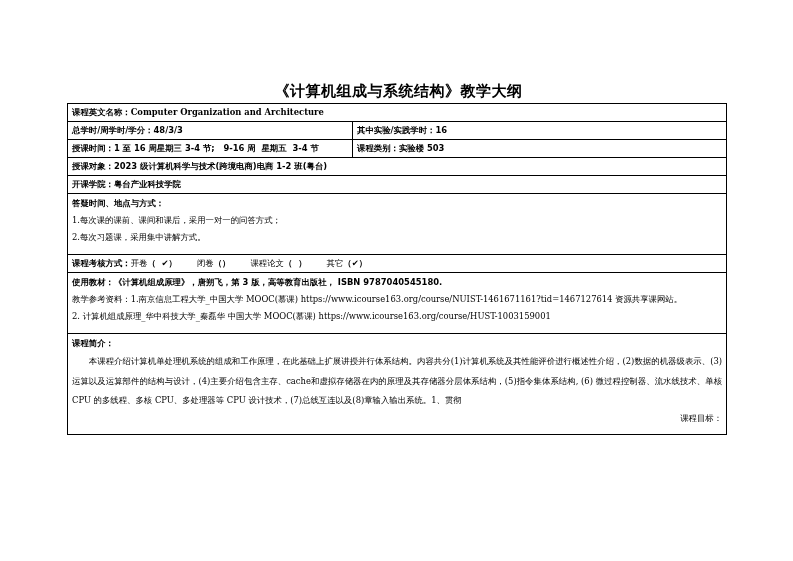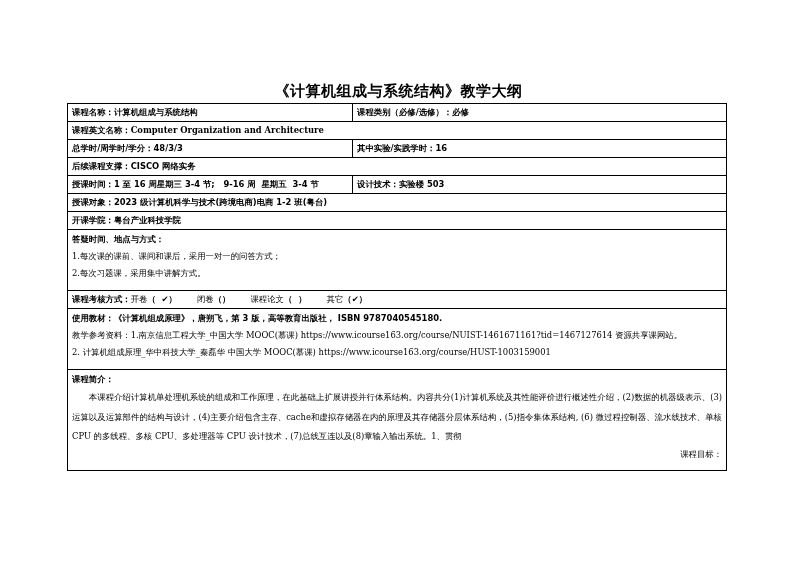--- a/index.html
+++ b/index.html
@@ -26,52 +26,39 @@
 <body>
 
 <div class="title">《计算机组成与系统结构》教学大纲</div>
 
 <table class="tbl">
   <colgroup>
       <col style="width:285px">
       <col style="width:374px">
     </colgroup>
   <tbody>
-      <tr>
-    <td>
-      <span class="lbl">课程名称：</span><span class="b">计算机组成与系统结构</span>
-    </td>
-    <td>
-      <span class="lbl">课程类别（必修/选修）：</span><span class="b">必修</span>
-    </td>
-  </tr>
   <tr>
     <td colspan="2">
       <span class="lbl">课程英文名称：</span><span class="plain">Computer Organization and Architecture</span>
     </td>
   </tr>
   <tr>
     <td>
       <span class="lbl">总学时/周学时/学分：</span><span class="b">48/3/3</span>
     </td>
     <td>
       <span class="lbl">其中实验/实践学时：</span><span class="b">16</span>
     </td>
   </tr>
   <tr>
-    <td colspan="2">
-      <span class="lbl">后续课程支撑：</span><span class="b">CISCO 网络实务</span>
-    </td>
-  </tr>
-  <tr>
     <td>
       <span class="lbl">授课时间：</span><span class="b" style="white-space:pre">1 至 16 周星期三 3-4 节;   9-16 周  星期五  3-4 节</span>
     </td>
     <td>
-      <span class="lbl">设计技术：</span><span class="b">实验楼 503</span>
+      <span class="lbl">课程类别：</span><span class="b">实验楼 503</span>
     </td>
   </tr>
   <tr>
     <td colspan="2">
       <span class="lbl">授课对象：</span><span class="b">2023 级计算机科学与技术(跨境电商)电商 1-2 班(粤台)</span>
     </td>
   </tr>
   <tr>
     <td colspan="2">
       <span class="lbl">开课学院：</span><span class="b">粤台产业科技学院</span>

